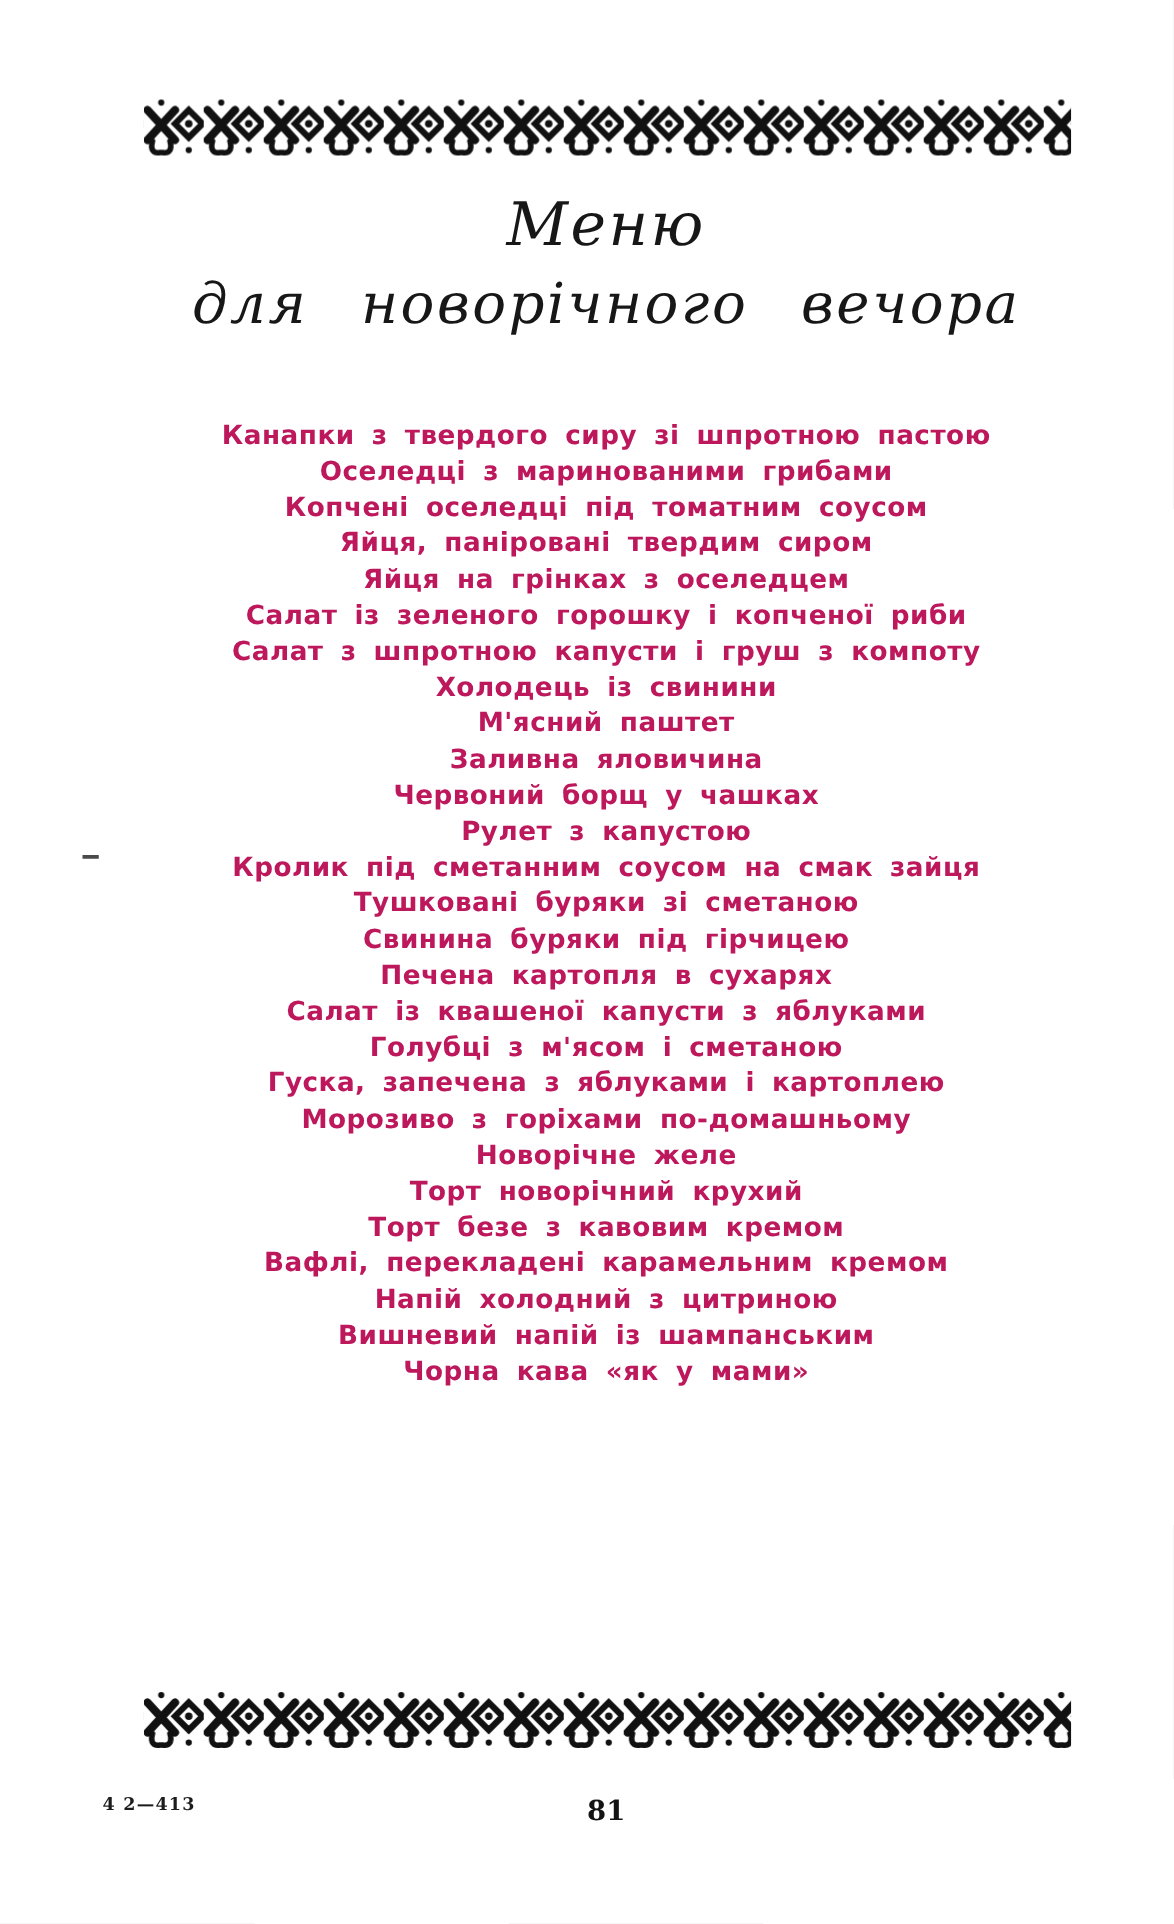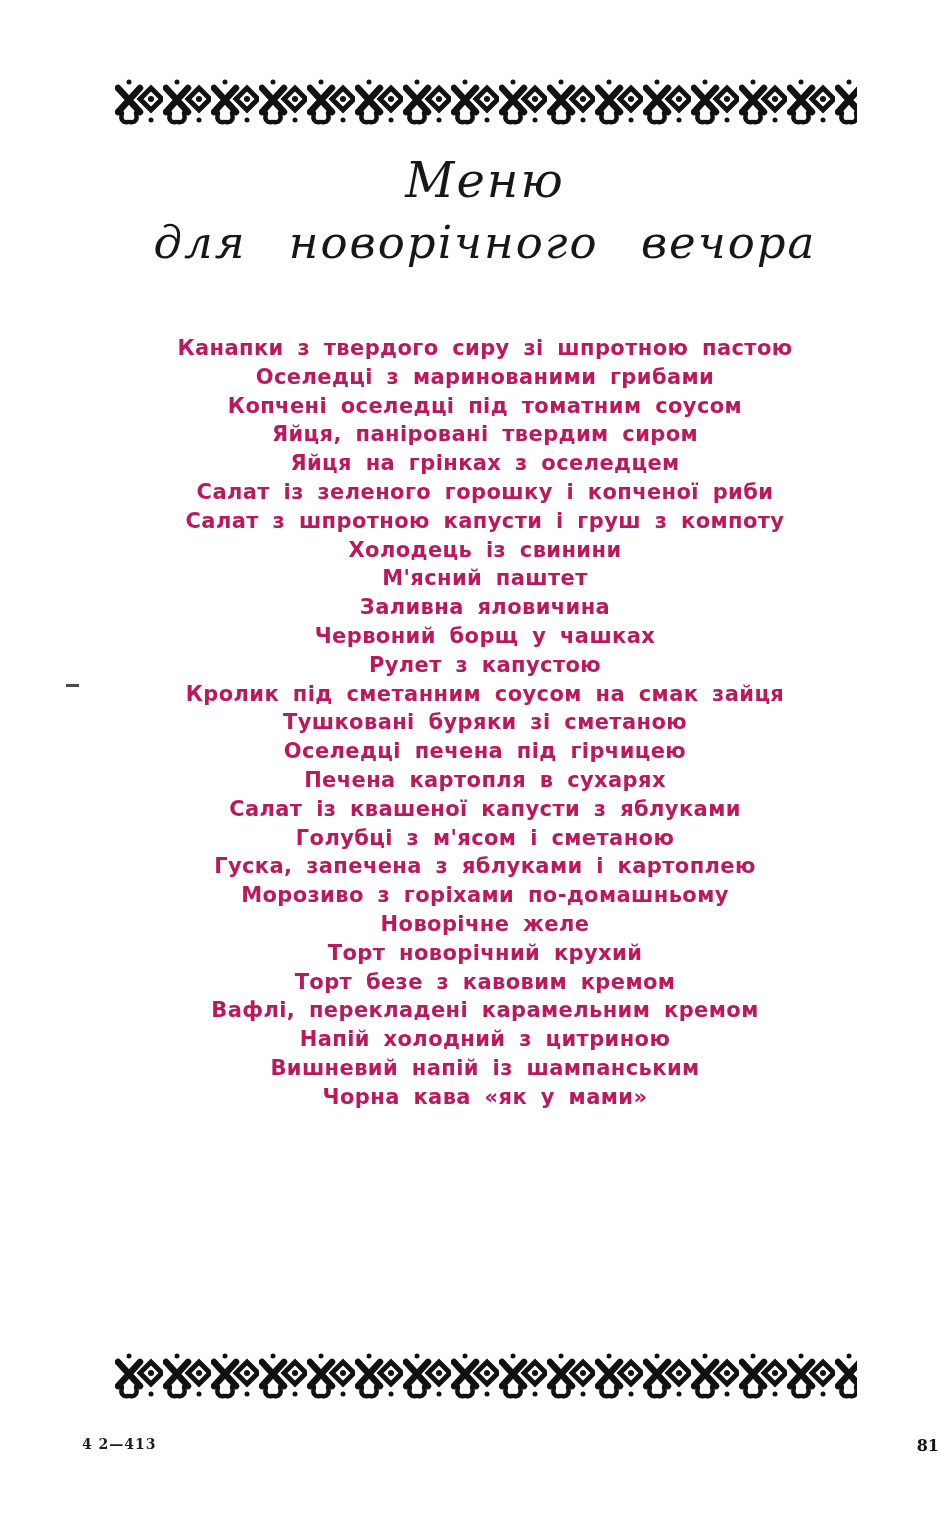--- a/index.html
+++ b/index.html
@@ -95,24 +95,24 @@
     font-weight: bold;
     font-size: 14px;
     letter-spacing: 1px;
     color: #1c1c1c;
   }
   #page-number {
     position: absolute;
     left: 0;
     top: 0;
     width: 100%;
-    text-align: right;
+    text-align: center;
     font-family: "DejaVu Serif", "Liberation Serif", serif;
     font-weight: bold;
-    font-size: 16px;
+    font-size: 22px;
     color: #141414;
   }
 </style>
 </head>
 <body>
 
 <div id="page">
   <div id="content">
 
     <svg id="border-top" class="border-svg" viewBox="0 0 742 52" xmlns="http://www.w3.org/2000/svg">
@@ -159,21 +159,21 @@
         <div class="menu-item">Заливна яловичина</div>
 
         <div class="menu-item">Червоний борщ у чашках</div>
 
         <div class="menu-item">Рулет з капустою</div>
 
         <div class="menu-item">Кролик під сметанним соусом на смак зайця</div>
 
         <div class="menu-item">Тушковані буряки зі сметаною</div>
 
-        <div class="menu-item">Оселедці печена під гірчицею</div>
+        <div class="menu-item">Свинина буряки під гірчицею</div>
 
         <div class="menu-item">Печена картопля в сухарях</div>
 
         <div class="menu-item">Салат із квашеної капусти з яблуками</div>
 
         <div class="menu-item">Голубці з м'ясом і сметаною</div>
 
         <div class="menu-item">Гуска, запечена з яблуками і картоплею</div>
 
 

